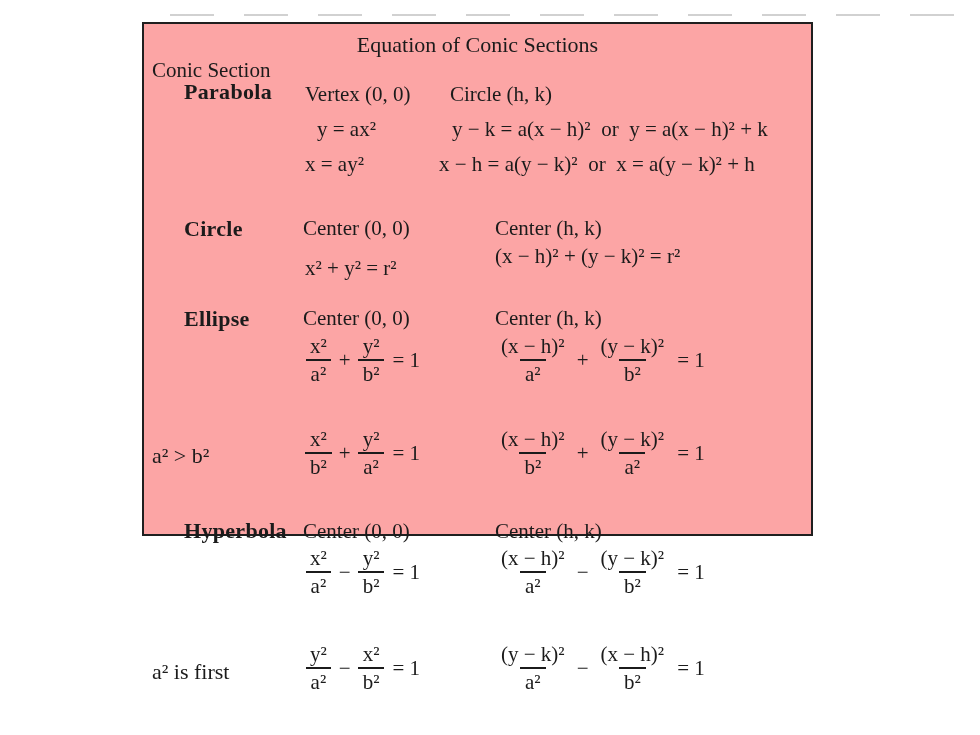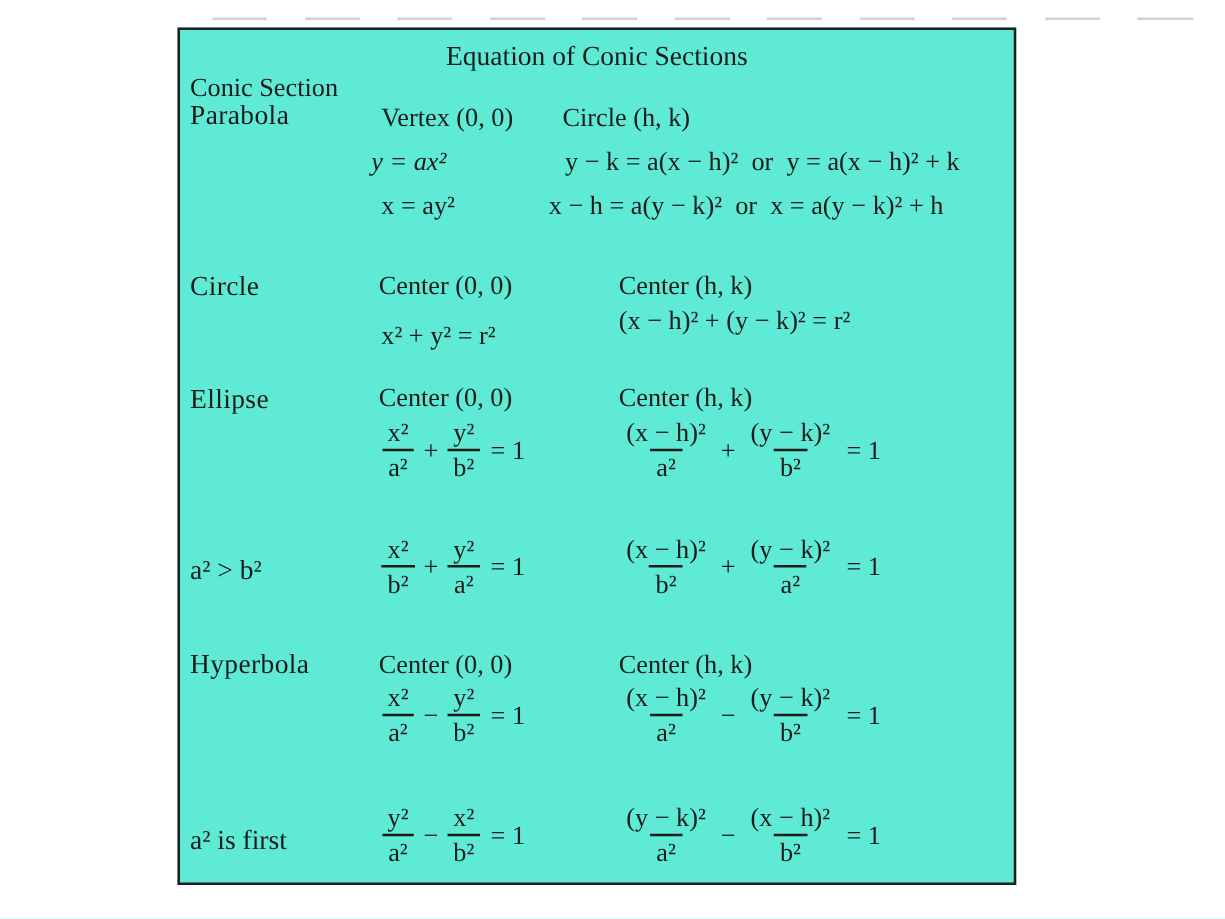--- a/index.html
+++ b/index.html
@@ -7,29 +7,29 @@
     width: 980px; height: 735px;
     background: #ffffff;
     position: relative;
     overflow: hidden;
     font-family: "Liberation Serif", "DejaVu Serif", serif;
     color: #1b1b1b;
   }
   .sheet {
     position: absolute;
     left: 142px; top: 22px;
-    width: 671px; height: 686px;
+    width: 671px; height: 514px;
     border: 2px solid #1f1f1f;
     box-sizing: border-box;
-    background: #5eead4;
+    background: #fca5a5;
   }
   .t { position: absolute; white-space: pre; line-height: 1.15; }
   .title { font-size: 22px; left: 0; width: 100%; text-align: center; }
   .hdr  { font-size: 21px; }
-  .name { font-size: 22px; font-weight: normal; letter-spacing: 0.3px; }
+  .name { font-size: 22px; font-weight: bold; letter-spacing: 0.3px; margin-left: 32px; }
   .eq   { font-size: 21px; }
   .note { font-size: 22px; margin-top: 48px; }
   .eqrow {
     position: absolute;
     display: flex;
     align-items: center;
     font-size: 21px;
     line-height: 1;
   }
   .frac { display: inline-flex; flex-direction: column; align-items: center; }
@@ -53,21 +53,21 @@
 <div class="scan-artifact"></div>
 
 <div class="sheet">
 
   <div class="t title" style="top:8px;">Equation of Conic Sections</div>
   <div class="t hdr" style="left:8px; top:34px;">Conic Section</div>
 
   <div class="t name" style="left:8px; top:55px;">Parabola</div>
   <div class="t hdr" style="left:161px; top:58px;">Vertex (0, 0)</div>
   <div class="t hdr" style="left:306px; top:58px;">Circle (h, k)</div>
-  <div class="t eq" style="left:153px; top:93px;font-style:italic;">y = ax²</div>
+  <div class="t eq" style="left:173px; top:93px;">y = ax²</div>
   <div class="t eq" style="left:308px; top:93px;">y − k = a(x − h)²  or  y = a(x − h)² + k</div>
   <div class="t eq" style="left:161px; top:128px;">x = ay²</div>
   <div class="t eq" style="left:295px; top:128px;">x − h = a(y − k)²  or  x = a(y − k)² + h</div>
 
   <div class="t name" style="left:8px; top:192px;">Circle</div>
   <div class="t hdr" style="left:159px; top:192px;">Center (0, 0)</div>
   <div class="t hdr" style="left:351px; top:192px;">Center (h, k)</div>
   <div class="t eq" style="left:161px; top:232px;">x² + y² = r²</div>
   <div class="t eq" style="left:351px; top:220px;">(x − h)² + (y − k)² = r²</div>
 

